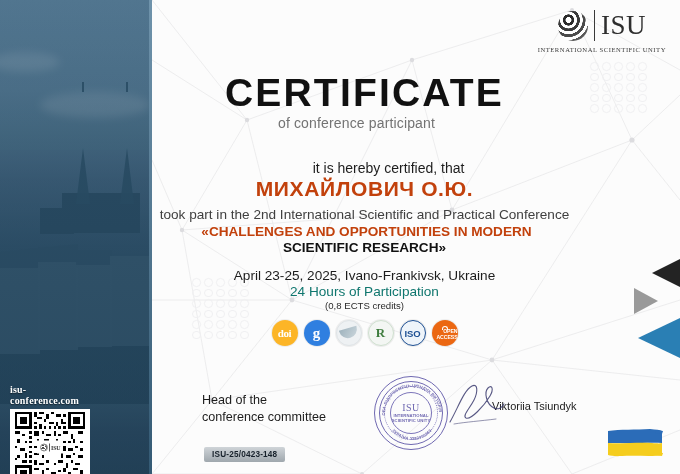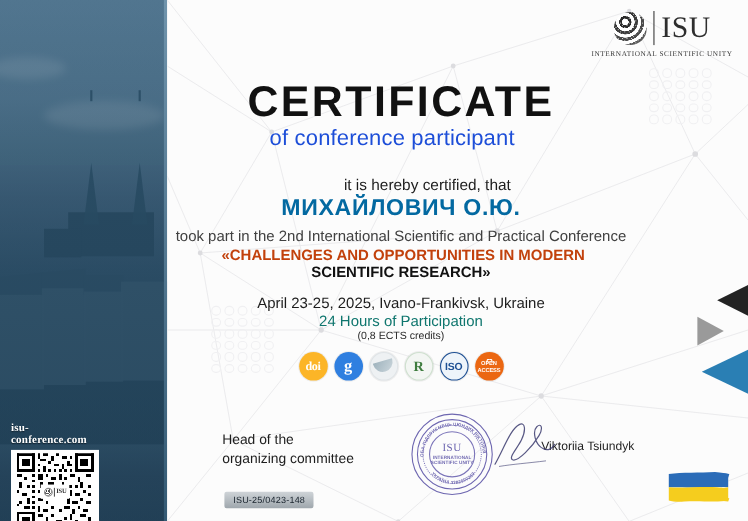--- a/index.html
+++ b/index.html
@@ -180,29 +180,29 @@
     position:absolute; left:0; top:0; width:425px; height:474px;
     text-align:center; z-index:4;
   }
   .title {
     position:absolute; left:0; right:0; top:73px;
     font-size:39px; font-weight:700; letter-spacing:2.2px; color:#111;
     line-height:1;
   }
   .subtitle {
     position:absolute; left:0; right:16px; top:115px;
-    font-size:20px; color:#1d4ed8; letter-spacing:.15px;
+    font-size:14px; color:#737373; letter-spacing:.15px;
   }
   .hereby {
     position:absolute; left:0; right:0; top:160px;
     font-size:14px; color:#1d1d1d;margin-left:48px;
   }
   .recipient {
     position:absolute; left:0; right:0; top:177px;
-    font-size:21px; font-weight:700; color:#0369a1; letter-spacing:.6px;
+    font-size:21px; font-weight:700; color:#c2410c; letter-spacing:.6px;
   }
   .tookpart {
     position:absolute; left:0; right:0; top:207px;
     font-size:13.6px; color:#404040;
   }
   .conf-line1 {
     position:absolute; left:4px; right:0; top:224px;
     font-size:13.6px; font-weight:700; color:#c2410c;
   }
   .conf-line2 {
@@ -225,20 +225,21 @@
   
   .badges {
     position:absolute; left:0; right:0; top:320px;
     display:flex; justify-content:center; align-items:center; gap:6px;
   }
   .badge {
     width:26px; height:26px; border-radius:50%;
     display:flex; align-items:center; justify-content:center;
     font-weight:700; overflow:hidden; position:relative;
     box-shadow: 0 0 0 1px rgba(0,0,0,.06);
+    text-align: right;
   }
   .badge-doi { background:#fcb527; color:#fff; font-size:11px; letter-spacing:-.4px;
     font-family:"Liberation Serif", serif; }
   .badge-gs  { background:#2f7fe0; color:#fff; font-size:15px;
     font-family:"Liberation Serif", serif; line-height:1; }
   .badge-cr  { background:#eef1f3; color:#7d8b93; font-size:9px;
     border:1px solid #dfe4e7; }
   .badge-cr .swoosh {
     width:18px; height:10px; border-radius: 0 0 12px 12px;
     background: linear-gradient(135deg,#9fb3bd,#ccd7dd); transform: rotate(-16deg);
@@ -259,21 +260,21 @@
     position:absolute; left:50px; top:392px;
     text-align:left; font-size:12.6px; color:#1d1d1d; line-height:1.35;
   }
   .sig-right {
     position:absolute; left:340px; top:400px;
     font-size:11px; color:#1d1d1d;text-align:center;
   }
   .cert-id {
     position:absolute; left:52px; top:447px;
     background: linear-gradient(180deg,#cfd4d8,#9fa7ad);
-    color:#17212b; font-size:8.2px; font-weight:400;
+    color:#17212b; font-size:8.2px; font-weight:700;
     padding:3px 8px; border-radius:2px; letter-spacing:.2px;
   }
 
   
   .seal {
     position:absolute; left:222px; top:376px;
     width:74px; height:74px; border-radius:50%;
     border:1.6px solid #5b53a6; color:#5b53a6;
     display:flex; align-items:center; justify-content:center;
     opacity:.88;
@@ -610,21 +611,21 @@
         </div>
         <div class="badge badge-oa">
           <span class="lock"></span>
           <span>OPEN ACCESS</span>
         </div>
       </div>
     </div>
 
     <div class="sig-left">
       <div>Head of the</div>
-      <div>organizing committee</div>
+      <div>conference committee</div>
     </div>
 
     <div class="sig-right">Viktoriia Tsiundyk</div>
 
     <div class="seal">
       <svg class="seal-arc" viewBox="0 0 74 74">
         <defs>
           <path id="arcTop" d="M 10,37 A 27,27 0 0 1 64,37"></path>
           <path id="arcBot" d="M 11,37 A 26,26 0 0 0 63,37"></path>
         </defs>

